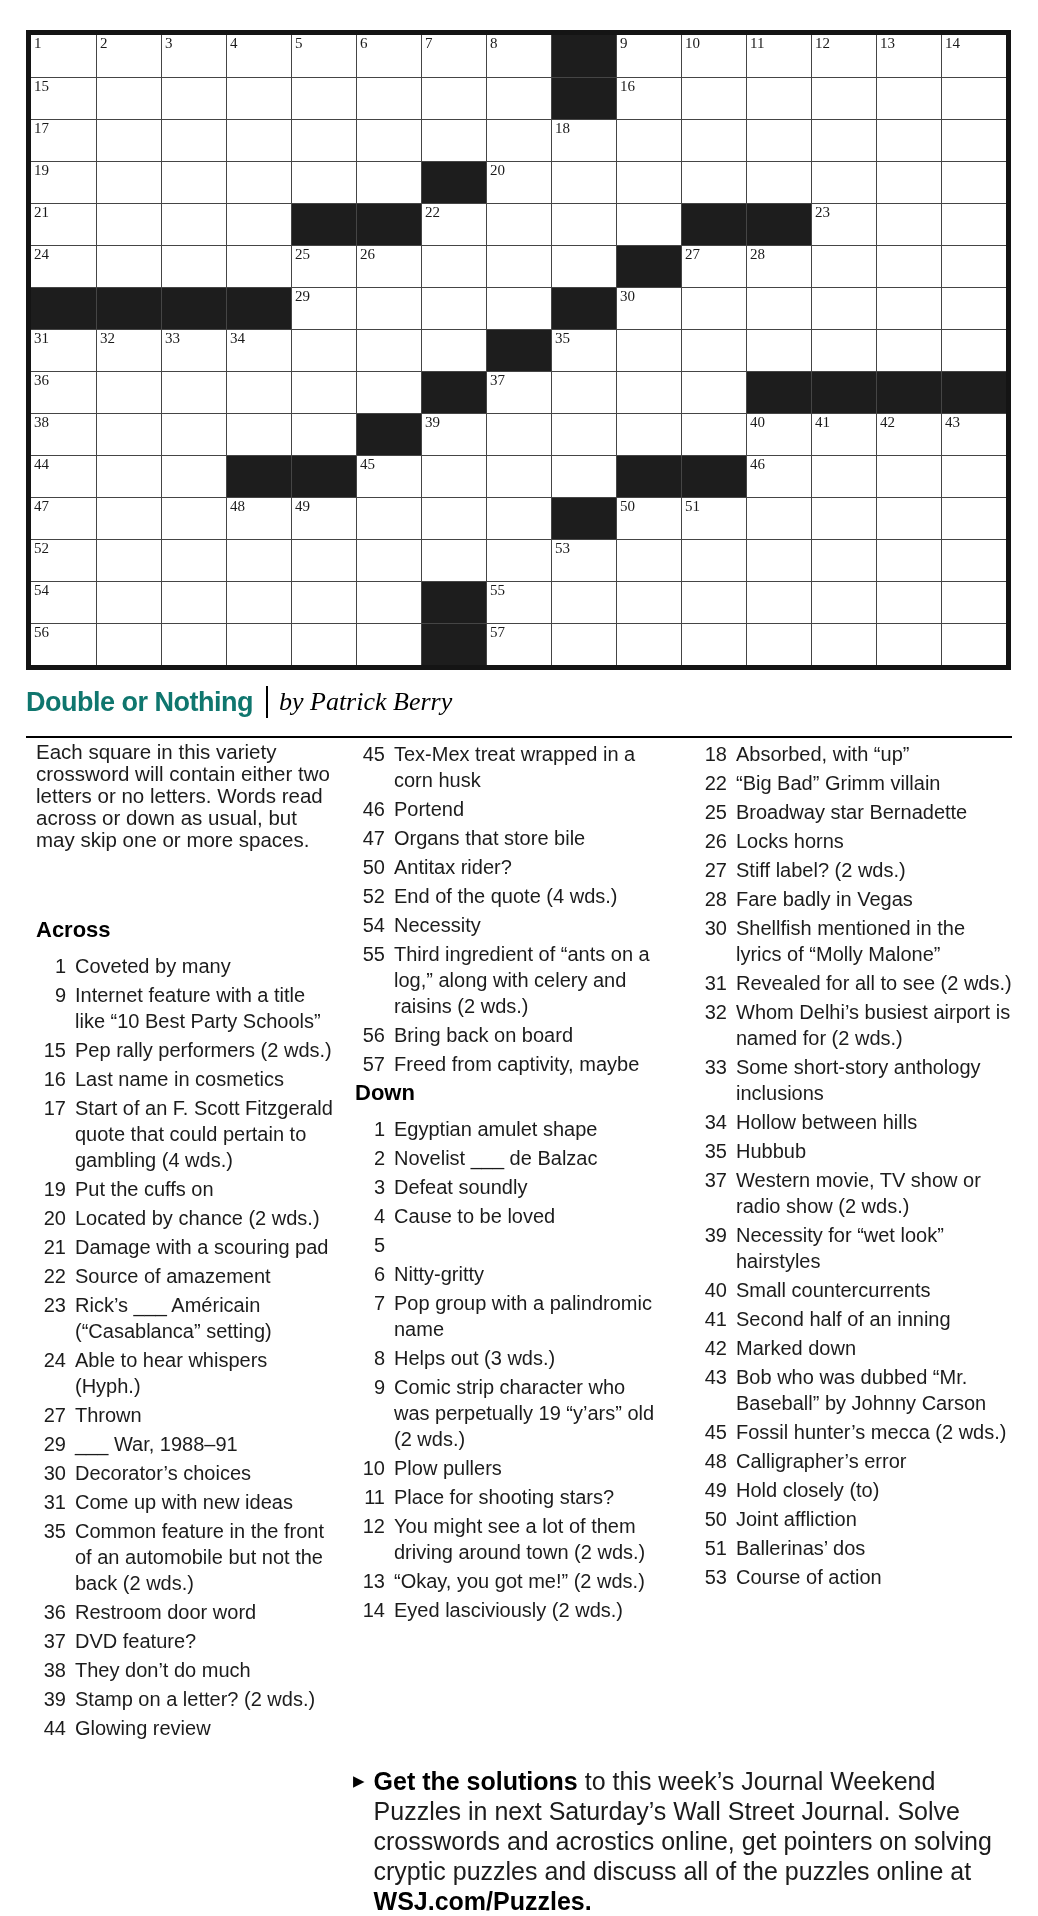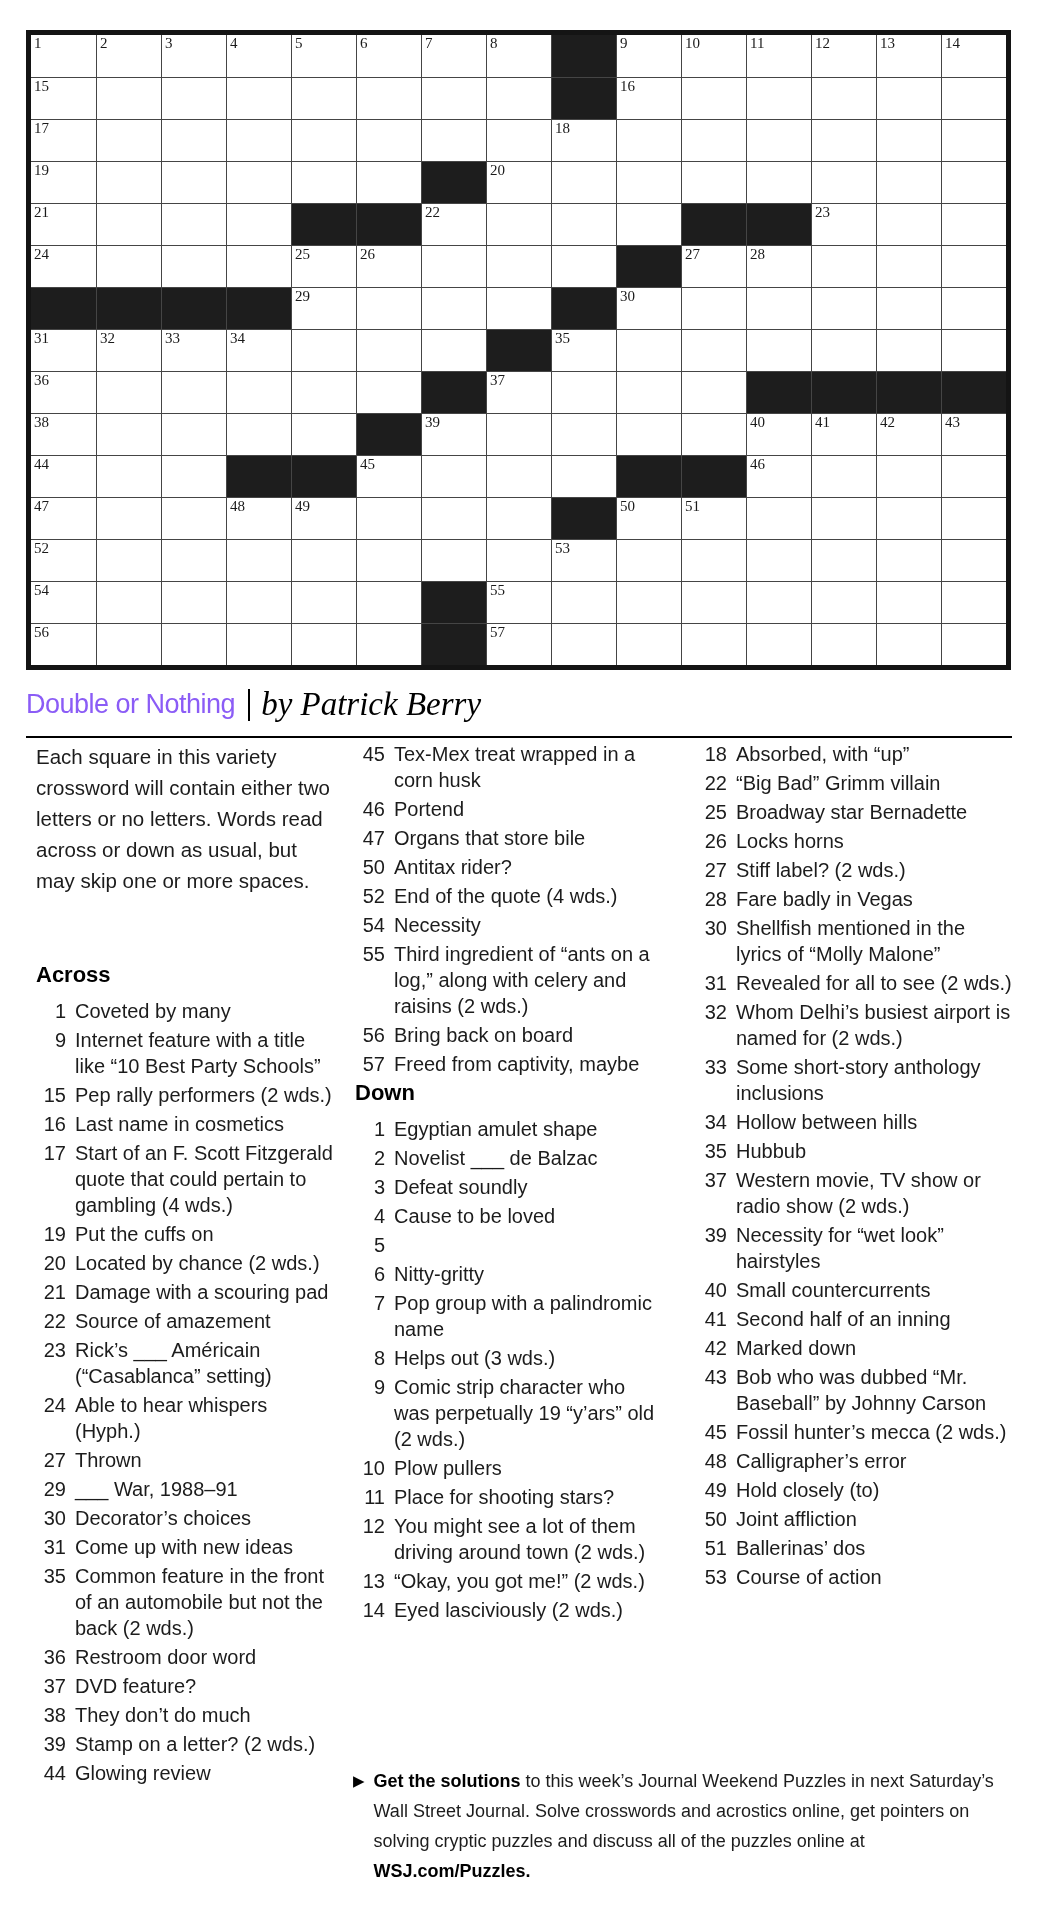--- a/index.html
+++ b/index.html
@@ -12,42 +12,42 @@
   .cell{position:relative;box-sizing:border-box;background:#fff;
         border-left:1px solid #454545;border-top:1px solid #454545;}
   .cell:nth-child(15n+1){border-left:none;}
   .cell:nth-child(-n+15){border-top:none;}
   .cell.black{background:#1d1d1d;}
   .cell .num{position:absolute;top:0;left:3px;
              font-family:"Liberation Serif",serif;font-size:15px;line-height:17px;color:#1a1a1a;}
 
   
   .title-row{position:absolute;left:26px;top:686px;display:flex;align-items:center;}
-  .title-row h1{margin:0;font-size:27px;font-weight:normal;letter-spacing:-0.5px;color:#8b5cf6;}
+  .title-row h1{margin:0;font-size:27px;font-weight:bold;letter-spacing:-0.5px;color:#0f766e;}
   .tdiv{width:2px;height:32px;background:#000;margin:0 11px 0 13px;}
-  .byline{font-family:"Liberation Serif",serif;font-style:italic;font-size:33px;color:#000;}
+  .byline{font-family:"Liberation Serif",serif;font-style:italic;font-size:26px;color:#000;}
   .rule{position:absolute;left:26px;top:736px;width:986px;border-top:2px solid #000;}
 
   
   .col{position:absolute;top:741px;}
   .col1{left:36px;width:300px;}
   .col2{left:355px;width:310px;}
   .col3{left:697px;width:318px;}
-  .intro{margin:0 0 66px 0;font-size:20.5px;line-height:31px;}
+  .intro{margin:0 0 66px 0;font-size:20.5px;line-height:22px;}
   h2{margin:0 0 10px 0;font-size:22px;font-weight:bold;color:#000000;}
   .down-head{margin-top:0;}
   ul.clues{list-style:none;margin:0;padding:0;}
   ul.clues li{display:flex;margin:0 0 3px 0;font-size:20px;line-height:26px;}
   .cnum{width:30px;text-align:right;padding-right:9px;flex-shrink:0;}
   .ctext{flex:1;}
 
   
   .note{position:absolute;left:353px;top:1766px;width:662px;display:flex;}
   .marker{font-size:15px;line-height:30px;margin-right:9px;color:#000;flex-shrink:0;}
-  .notep{margin:0;font-size:18px;line-height:30px;}
+  .notep{margin:0;font-size:25px;line-height:30px;}
   .notep b{font-weight:bold;color:#000;}
 </style>
 </head>
 <body>
 
 <div class="page">
 
   <div class="grid-wrap">
     <div class="grid">
         <div class="cell">

